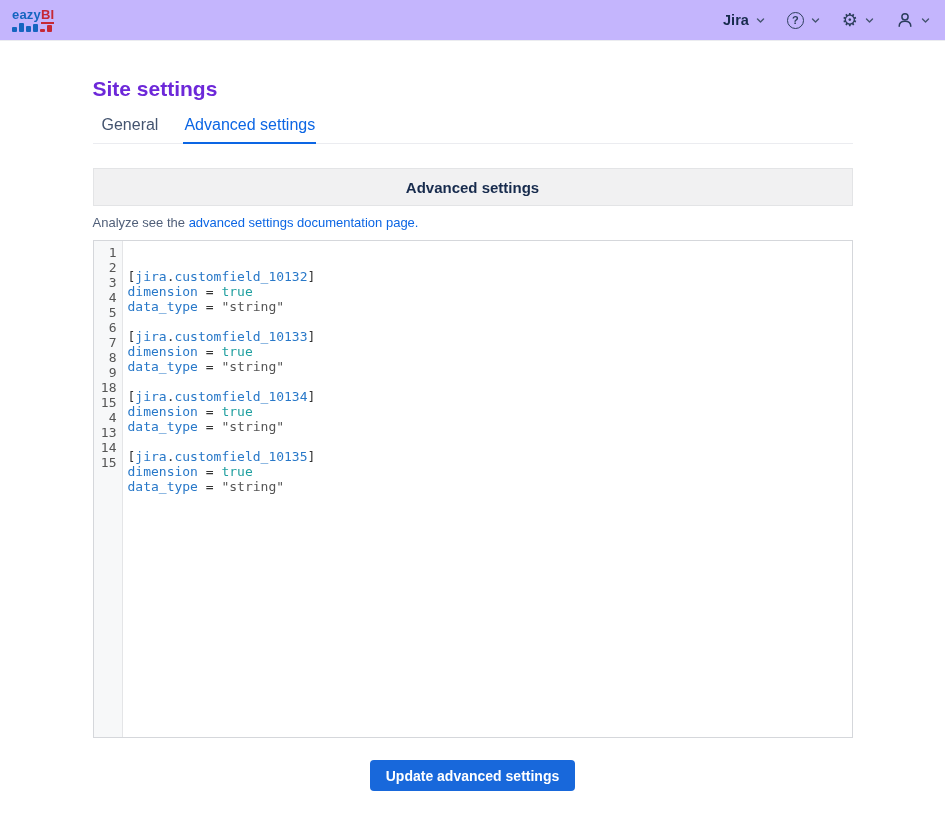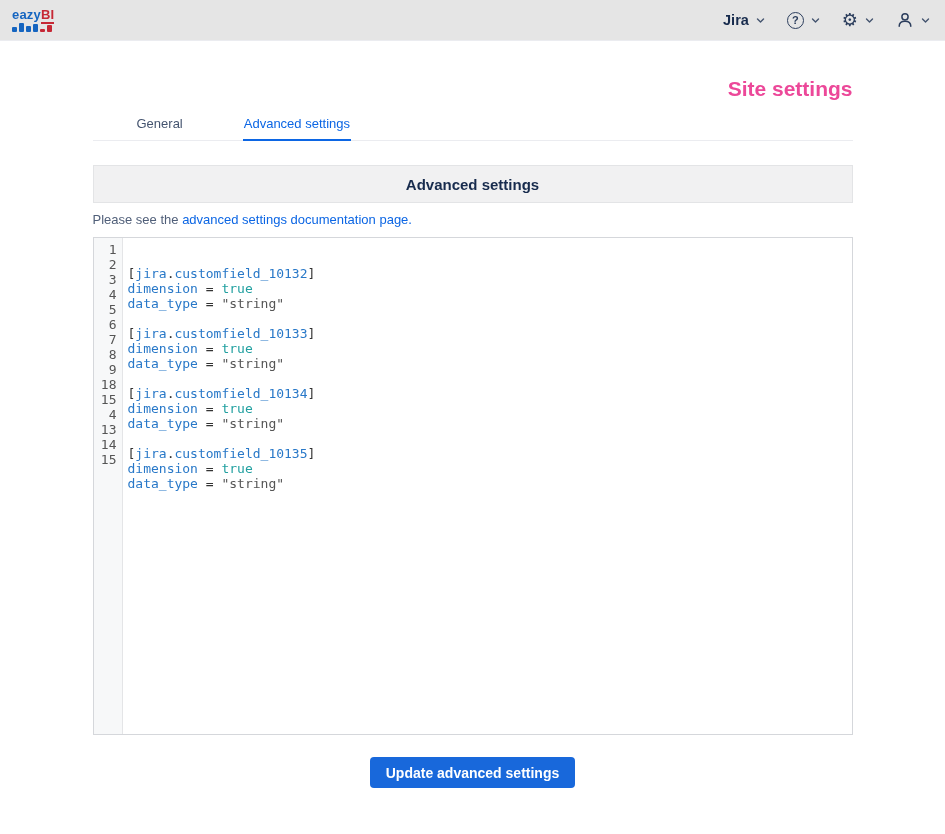--- a/index.html
+++ b/index.html
@@ -11,21 +11,21 @@
     color: #172b4d;
     overflow: hidden;
   }
 
   
   .navbar {
     height: 41px;
     display: flex; align-items: center;
     padding: 0 14px 0 12px;
     border-bottom: 1px solid #ebecf0;
-    background: #e5e5e5;
+    background: #c4b5fd;
   }
   .logo { display:flex; flex-direction:column; align-items:flex-start; margin-right:22px; cursor:pointer; }
   .logo-text { font-size: 13px; font-weight: 700; line-height: 13px; letter-spacing: 0.2px; }
   .logo-blue { color: var(--logo-blue); }
   .logo-red  { color: var(--logo-red); border-bottom: 2px solid var(--logo-red); }
   .logo-bars { display:flex; align-items:flex-end; gap:2px; height:9px; margin-top:2px; }
   .logo-bars i { display:block; width:5px; border-radius:1px; }
   .bar-b1 { height:5px; background: var(--logo-blue); }
   .bar-b2 { height:9px; background: var(--logo-blue); }
   .bar-b3 { height:6px; background: var(--logo-blue); }
@@ -44,34 +44,33 @@
     width:17px; height:17px; border:1.5px solid #2c3e5d; border-radius:50%;
     display:flex; align-items:center; justify-content:center;
     font-size:11px; font-weight:600; color:#2c3e5d;
   }
   .gear-glyph { font-size:18px; line-height:18px; color:#2c3e5d; }
   .person svg { display:block; }
 
   
   .main { width: 760px; margin: 0 auto; }
   .page-title {
-    text-align:right; font-size:21px; font-weight:700;
-    margin: 36px 0 0; color:#ec4899;
+    text-align:left; font-size:21px; font-weight:700;
+    margin: 36px 0 0; color:#6d28d9;
   }
   .tabs {
     display:flex; gap:24px;
     margin-top: 10px; padding-left: 8px;
     border-bottom: 1px solid #ebecf0;
   }
   .tab {
-    font-size:13px; color:#44546f; cursor:pointer;
+    font-size:16px; color:#44546f; cursor:pointer;
     padding: 5px 1px 8px;
     border-bottom: 2.5px solid transparent;
     margin-bottom: -1px;
-    margin-left: 35px;
   }
   .tab.active { color: var(--tab-blue); border-bottom-color: var(--tab-blue); }
 
   .panel-header {
     margin-top: 24px;
     background:#f1f1f2;
     border:1px solid #e3e4e6;
     height:38px;
     display:flex; align-items:center; justify-content:center;
     font-size:15px; font-weight:700; color:#172b4d;
@@ -176,21 +175,21 @@
 <div class="main">
   <h1 class="page-title">Site settings</h1>
 
   <div class="tabs">
     <div class="tab">General</div>
     <div class="tab active">Advanced settings</div>
   </div>
 
   <div class="panel-header">Advanced settings</div>
 
-  <p class="doc-note"><span>Please see the </span><a>advanced settings documentation page.</a></p>
+  <p class="doc-note"><span>Analyze see the </span><a>advanced settings documentation page.</a></p>
 
   <div class="editor">
     <div class="gutter" id="gutter">
         <div class="ln">1</div>
         <div class="ln">2</div>
         <div class="ln">3</div>
         <div class="ln">4</div>
         <div class="ln">5</div>
         <div class="ln">6</div>
         <div class="ln">7</div>

